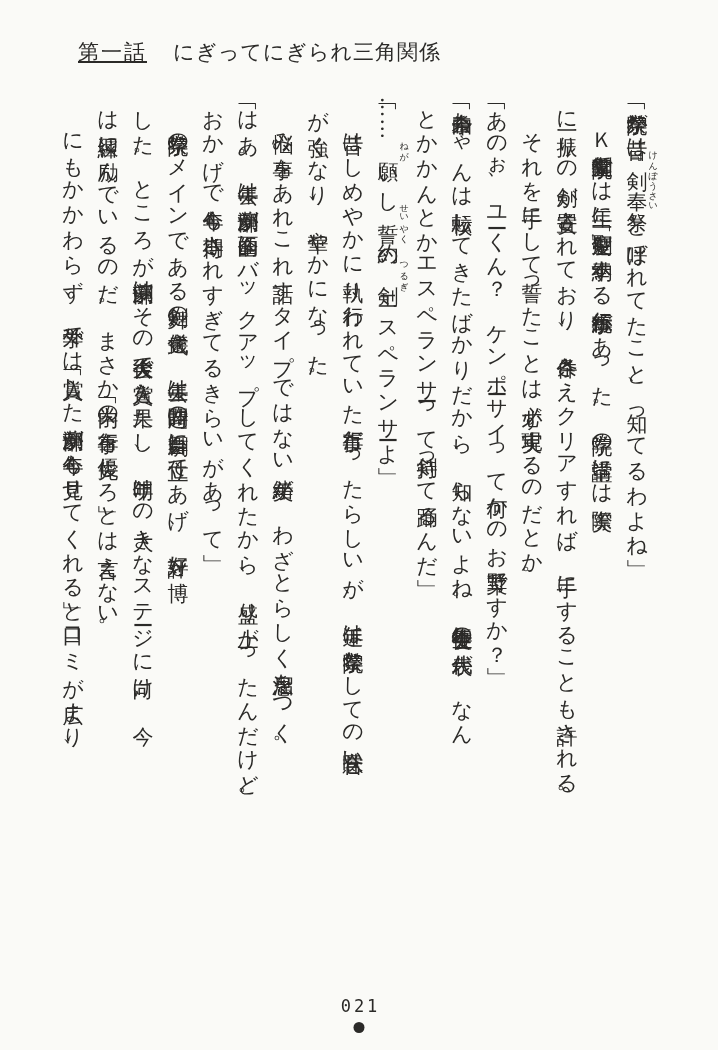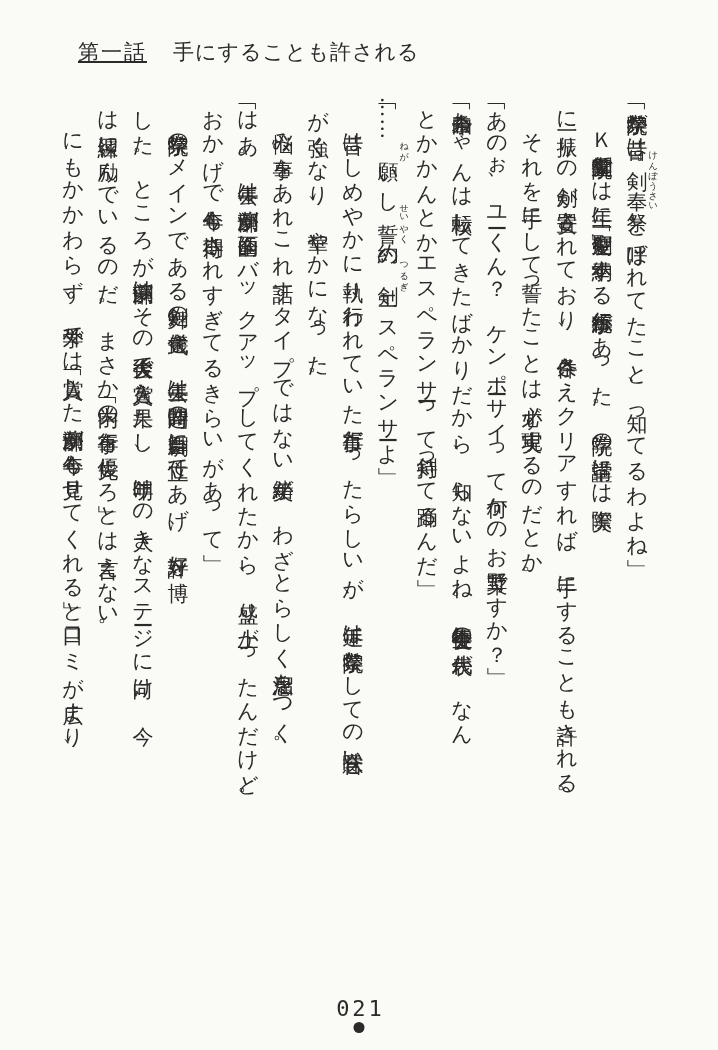--- a/index.html
+++ b/index.html
@@ -52,42 +52,42 @@
     font-size: 9px;
     letter-spacing: 0;
   }
   .page-number {
     position: absolute;
     top: 996px;
     left: 0;
     width: 100%;
     text-align: center;
     font-family: "DejaVu Sans Mono", monospace;
-    font-size: 22px;
+    font-size: 17px;
     letter-spacing: 3px;
     text-indent: 3px; 
   }
   .footer-dot {
     position: absolute;
     top: 1022px;
     left: 50%;
     transform: translateX(-50%);
     width: 11px;
     height: 11px;
     border-radius: 50%;
     background: #2b2a28;
   }
 </style>
 </head>
 <body>
 
 <div class="page" style="background: rgb(250, 250, 247); color: rgb(43, 42, 40);">
 
   <div class="chapter-header">
-    <span class="chapter-label">第一話</span><span class="chapter-title">手にすることも許される</span>
+    <span class="chapter-label">第一話</span><span class="chapter-title">にぎってにぎられ三角関係</span>
   </div>
 
   <div class="text-block">
     <div class="text-column">「学院祭が昔は『<ruby>剣奉祭<rt>けんぽうさい</rt></ruby>』と呼ばれてたこと、知ってるわよね」</div>
     <div class="text-column">　Ｋ立御剣学院では年に一度「聖剣」を奉納する伝統行事があった。学院の講堂には実際</div>
     <div class="text-column">に一振りの剣が安置されており、条件さえクリアすれば、手にすることも許される。</div>
     <div class="text-column">　それを手にして誓ったことは必ず実現するのだとか。</div>
     <div class="text-column">「あのぉ、ユーくん？　ケンポーサイって何かのお野菜ですか？」</div>
     <div class="text-column">「由希奈ちゃんは転校してきたばかりだから、知らないよね。毎年生徒会の代表が、なん</div>
     <div class="text-column">とかかんとかエスペランサーって剣持って踊るんだ」</div>

